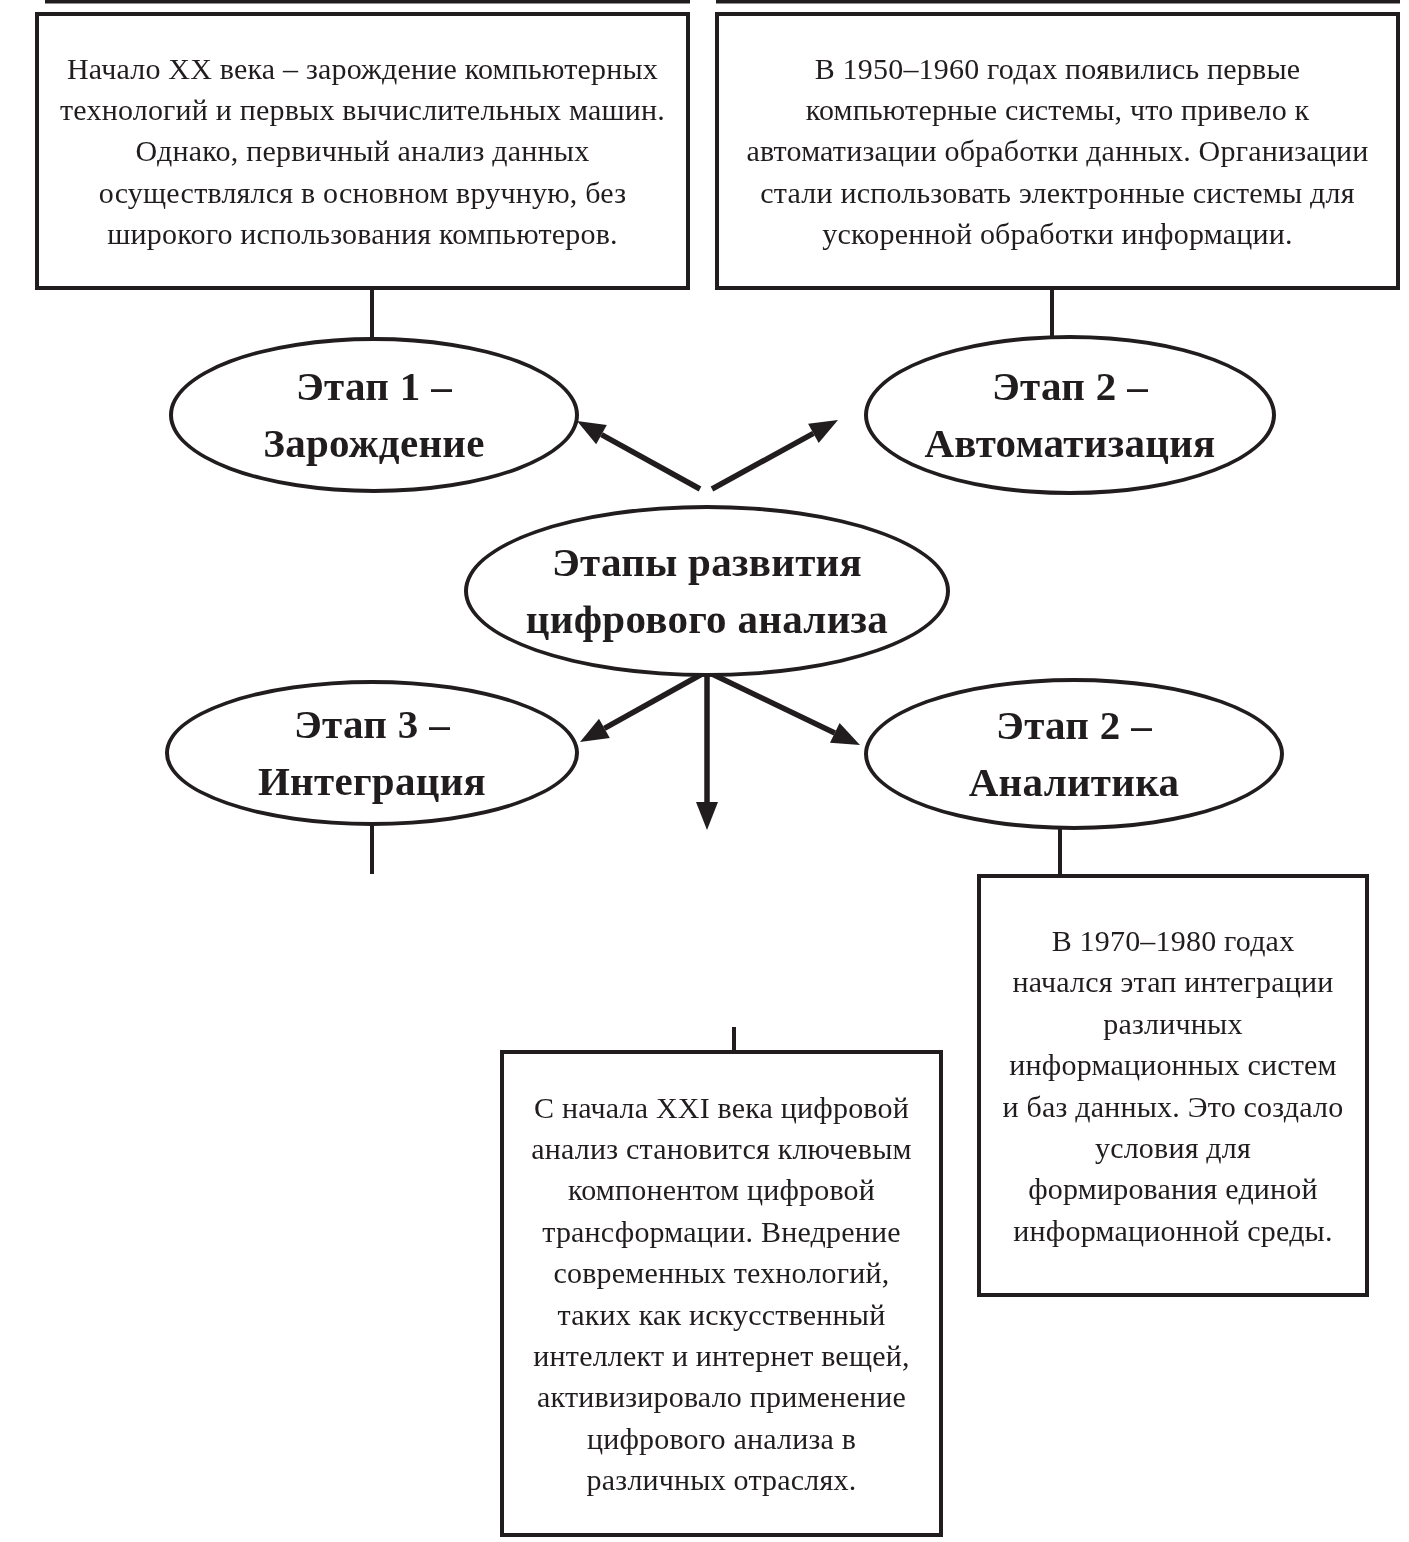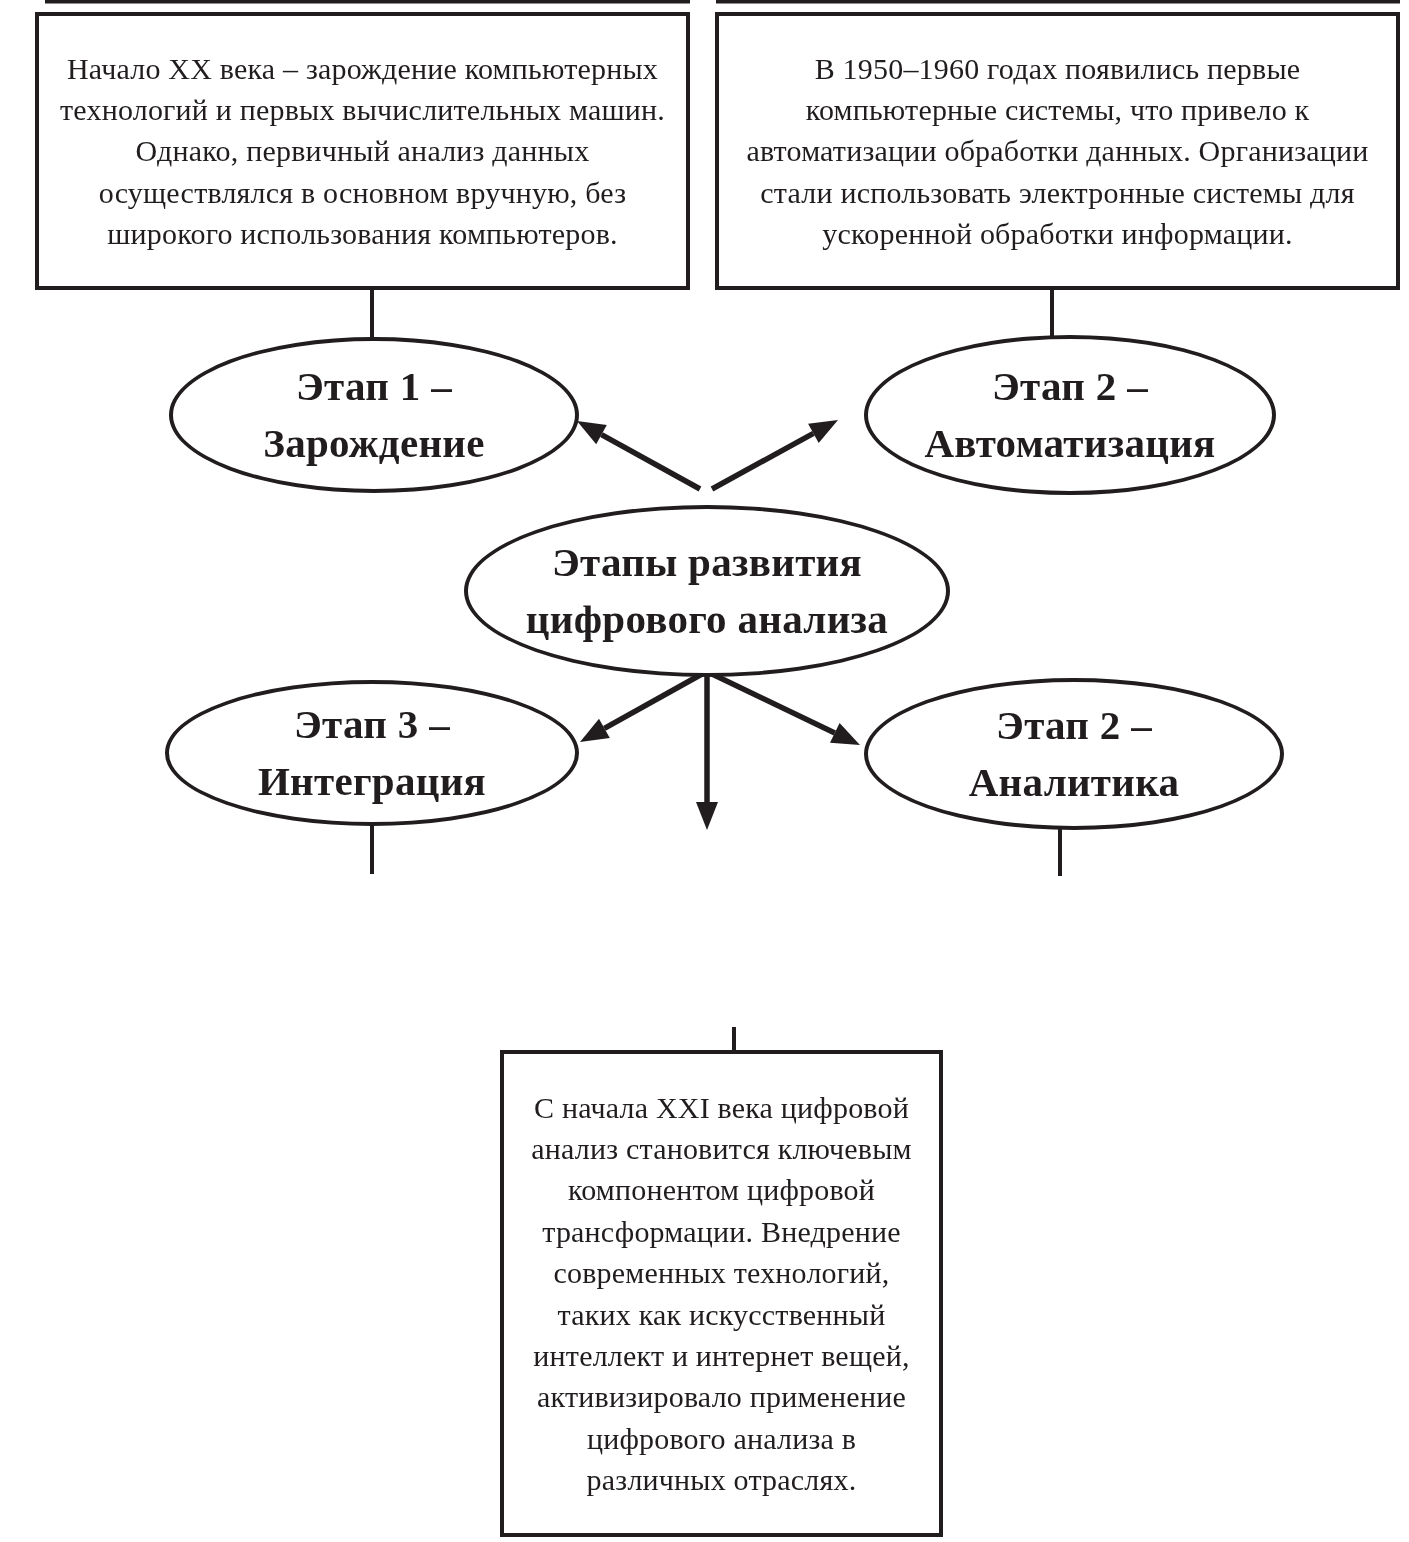--- a/index.html
+++ b/index.html
@@ -121,20 +121,23 @@
 
   <div class="note-box" id="box-top-right">
     <p>В 1950–1960 годах появились первые компьютерные системы, что привело к автоматизации обработки данных. Организации стали использовать электронные системы для ускоренной обработки информации.</p>
   </div>
 
 
   <div class="note-box" id="box-bottom-mid">
     <p>С начала XXI века цифровой анализ становится ключевым компонентом цифровой трансформации. Внедрение современных технологий, таких как искусственный интеллект и интернет вещей, активизировало применение цифрового анализа в различных отраслях.</p>
   </div>
 
+  <div class="note-box" id="box-bottom-right">
+    <p>В 1970–1980 годах начался этап интеграции различных информационных систем и баз данных. Это создало условия для формирования единой информационной среды.</p>
+  </div>
 
   <div class="ellipse" id="ellipse-stage1">
     <span>Этап 1 –
 Зарождение</span>
   </div>
 
   <div class="ellipse" id="ellipse-stage2">
     <span>Этап 2 –
 Автоматизация</span>
   </div>

